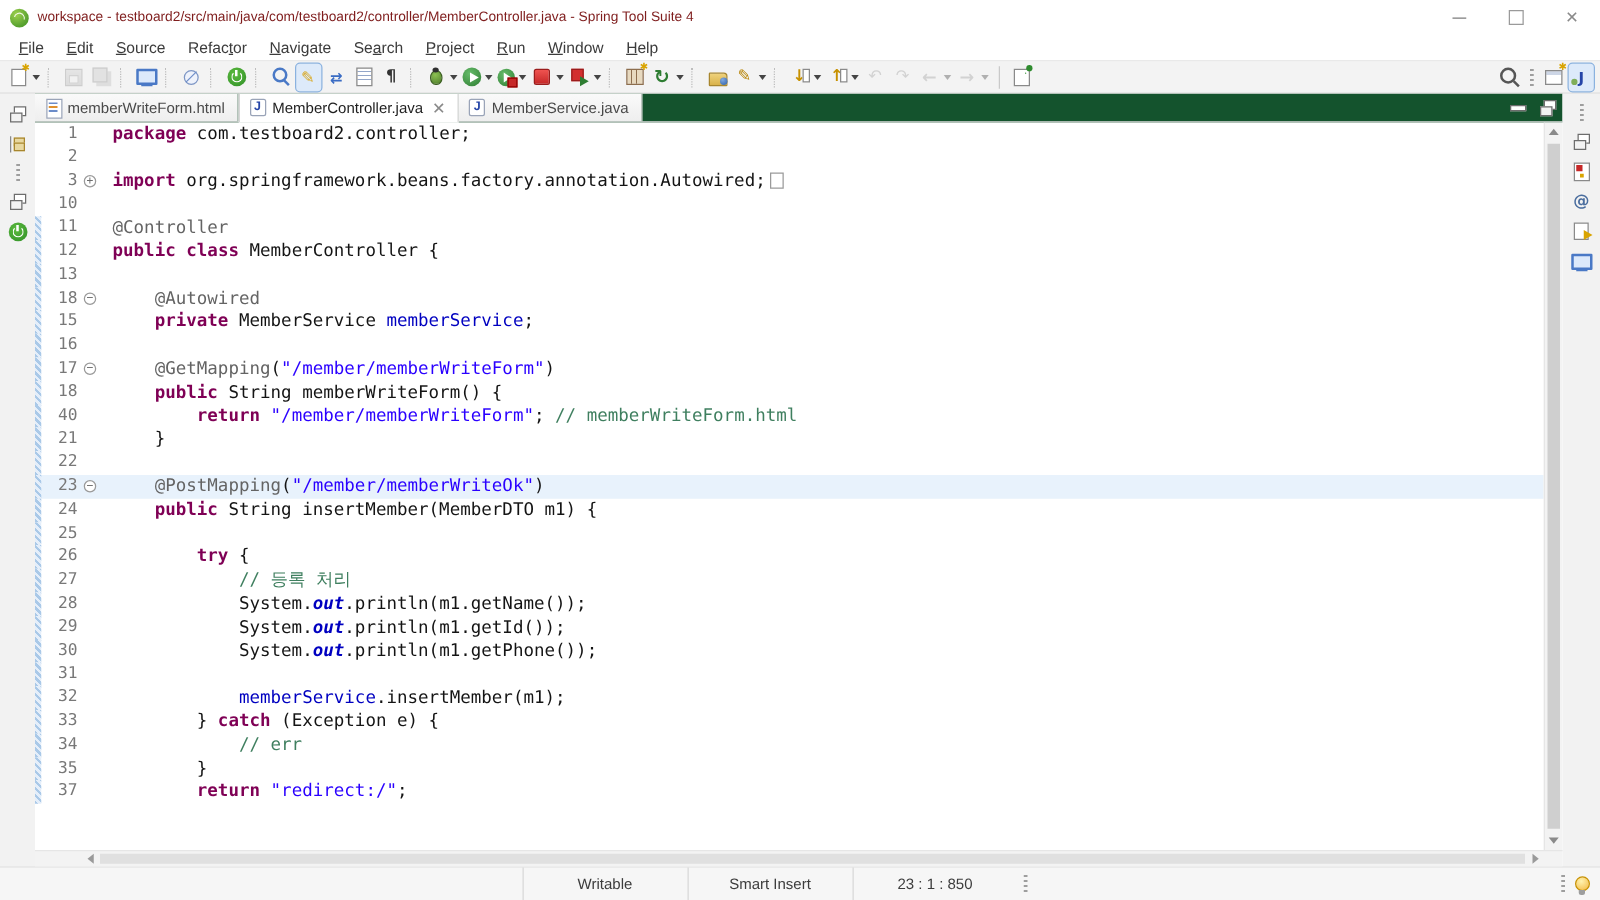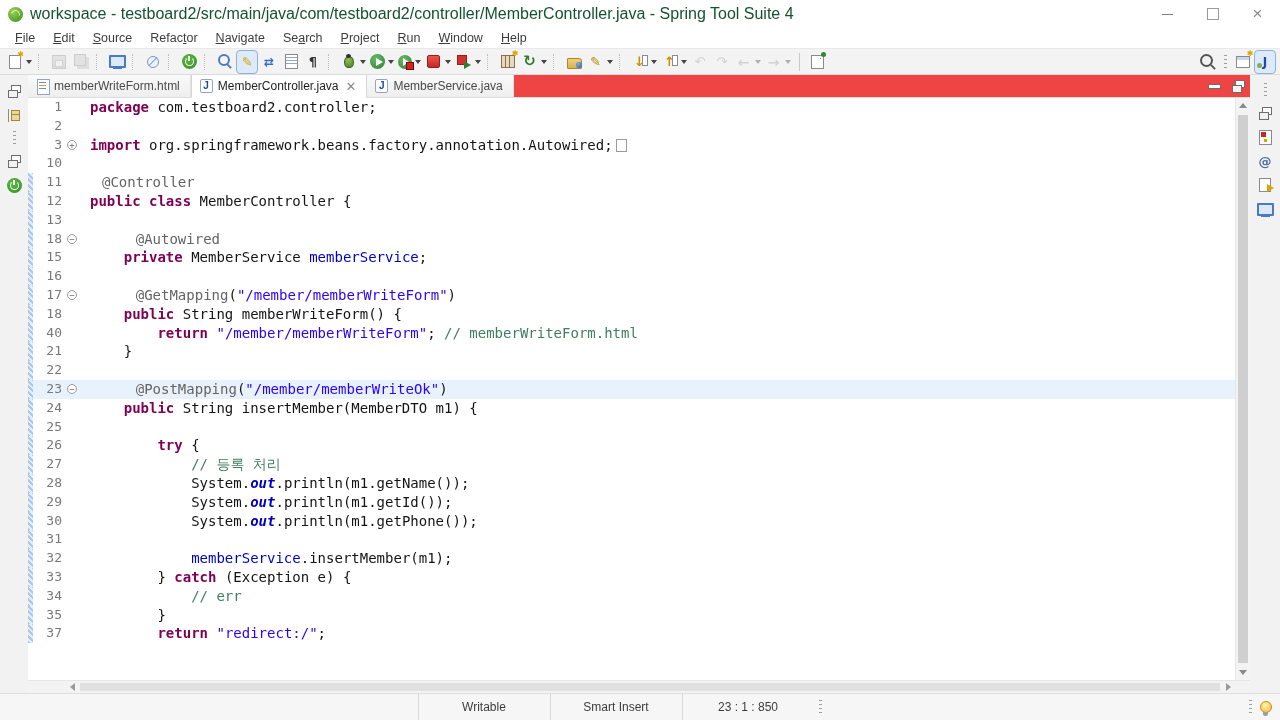--- a/index.html
+++ b/index.html
@@ -8,21 +8,21 @@
   }
   *{box-sizing:border-box;margin:0;padding:0}
   html,body{width:1280px;height:720px;overflow:hidden;background:#fff;
     font-family:"Liberation Sans","DejaVu Sans",sans-serif;}
   
   .titlebar{height:28px;display:flex;align-items:center;background:#fff;padding-left:8px;}
   .sts-logo{width:15px;height:15px;border-radius:50%;margin-right:7px;flex:none;
     background:radial-gradient(circle at 35% 30%,#9ed14f,#55a02e 70%);position:relative;}
   .sts-logo::after{content:"";position:absolute;left:3px;top:3px;width:7px;height:7px;
     border:1.5px solid rgba(255,255,255,.85);border-radius:50%;border-bottom-color:transparent;border-left-color:transparent;transform:rotate(-30deg);}
-  .title-text{font-size:16px;color:#14532d;}
+  .title-text{font-size:11px;color:#7f1d1d;}
   .win-controls{margin-left:auto;display:flex;height:28px;}
   .wc{width:45px;display:flex;align-items:center;justify-content:center;color:#7c7c7c;cursor:default;}
   .wc-min::before{content:"";width:11px;height:0;border-top:1px solid #7c7c7c;}
   .wc-max::before{content:"";width:10px;height:10px;border:1px solid #9a9a9a;}
   .wc-close{font-size:17px;font-weight:400;color:#8a8a8a;}
   
   .menubar{height:20px;display:flex;align-items:center;background:#fff;padding-left:6px;}
   .menu-item{font-size:12.5px;color:#3c3c3c;padding:0 9px;cursor:default;}
   .menu-item u{text-decoration:underline;}
   
@@ -114,21 +114,21 @@
   .ic-bulb::after{content:"";position:absolute;bottom:0;width:5px;height:4px;background:#9e9e9e;border-radius:0 0 2px 2px;}
   .handle-dots{width:3px;height:14px;background:repeating-linear-gradient(#9e9e9e 0 1.5px,transparent 1.5px 4px);margin:4px auto;}
   .handle-dots-h{display:inline-block;width:3px;height:14px;background:repeating-linear-gradient(#9e9e9e 0 1.5px,transparent 1.5px 4px);margin:0 5px;}
   
   .main{display:flex;height:618px;}
   .side-strip{width:28px;background:#f2f2f2;display:flex;flex-direction:column;align-items:center;padding-top:4px;}
   .side-strip.right{width:30px;}
   .strip-btn{width:24px;height:22px;display:flex;align-items:center;justify-content:center;margin:1px 0;}
   .center{flex:1;display:flex;flex-direction:column;min-width:0;background:#fff;}
   
-  .tabrow{height:23px;background:#ef4444;border-bottom:1px solid #dcdcdc;display:flex;align-items:stretch;}
+  .tabrow{height:23px;background:#14532d;border-bottom:1px solid #dcdcdc;display:flex;align-items:stretch;}
   .tab{display:flex;align-items:center;padding:0 10px 0 8px;font-size:12px;color:#4a4a4a;
     border-right:1px solid #e2e2e2;background:linear-gradient(#fafafa,#eee);cursor:default;white-space:nowrap;}
   .tab.active{background:#fff;color:#1e1e1e;border-right:1px solid #d6d6d6;border-left:1px solid #d6d6d6;
     margin-bottom:-1px;border-bottom:1px solid #fff;}
   .tab-icon{margin-right:5px;flex:none;position:relative;width:13px;height:14px;}
   .fi-java::before{content:"";position:absolute;inset:0;background:#fff;border:1px solid #9aa4b8;border-radius:2px;}
   .fi-java::after{content:"J";position:absolute;left:3.5px;top:0.5px;font-size:10px;font-weight:bold;color:#2545a8;}
   .fi-html::before{content:"";position:absolute;left:1px;top:0;width:11px;height:14px;background:#fff;border:1px solid #9aa4b8;}
   .fi-html::after{content:"";position:absolute;left:3px;top:3px;width:7px;height:8px;
     background:linear-gradient(#6b8cc9 1.5px,transparent 1.5px 3px,#e0912f 3px 4.5px,transparent 4.5px 6px,#6b8cc9 6px 7.5px,transparent 7.5px);}
@@ -146,21 +146,21 @@
   .diff{width:5px;height:18.8px;flex:none;}
   .diff.don{background:repeating-linear-gradient(45deg,#aac9e8 0 2px,#e4eefa 2px 4px);}
   .ln{width:29px;text-align:right;color:var(--c-ln);font-size:13px;flex:none;}
   .fold{width:20px;flex:none;display:flex;align-items:center;justify-content:center;}
   .fm{width:10px;height:10px;border:1px solid #9a9a9a;border-radius:50%;background:#fff;color:#6d6d6d;
     font-size:9px;line-height:8px;text-align:center;font-family:"DejaVu Sans Mono",monospace;}
   .code{flex:1;}
   .kw{color:var(--c-kw);font-weight:bold;}
   .str{color:var(--c-str);}
   .com{color:var(--c-com);}
-  .ann{color:var(--c-ann);margin-left:12px;}
+  .ann{color:var(--c-ann);}
   .fld{color:var(--c-fld);}
   .sf{color:var(--c-fld);font-style:italic;font-weight:bold;}
   .pl{color:#141414;}
   .foldbox{display:inline-block;width:11px;height:13px;border:1px solid #9a9a9a;margin-left:3px;vertical-align:-2px;}
   
   .vscroll{position:absolute;top:0;right:0;bottom:0;width:15px;background:#f3f3f3;border-left:1px solid #e6e6e6;}
   .vthumb{position:absolute;left:2px;right:2px;top:17px;bottom:17px;background:#cfcfcf;}
   .sarrow{position:absolute;left:0;right:0;height:15px;display:flex;align-items:center;justify-content:center;}
   .sarrow.up{top:0;} .sarrow.down{bottom:0;}
   .tri-up{width:0;height:0;border-left:4px solid transparent;border-right:4px solid transparent;border-bottom:5px solid #8a8a8a;}

